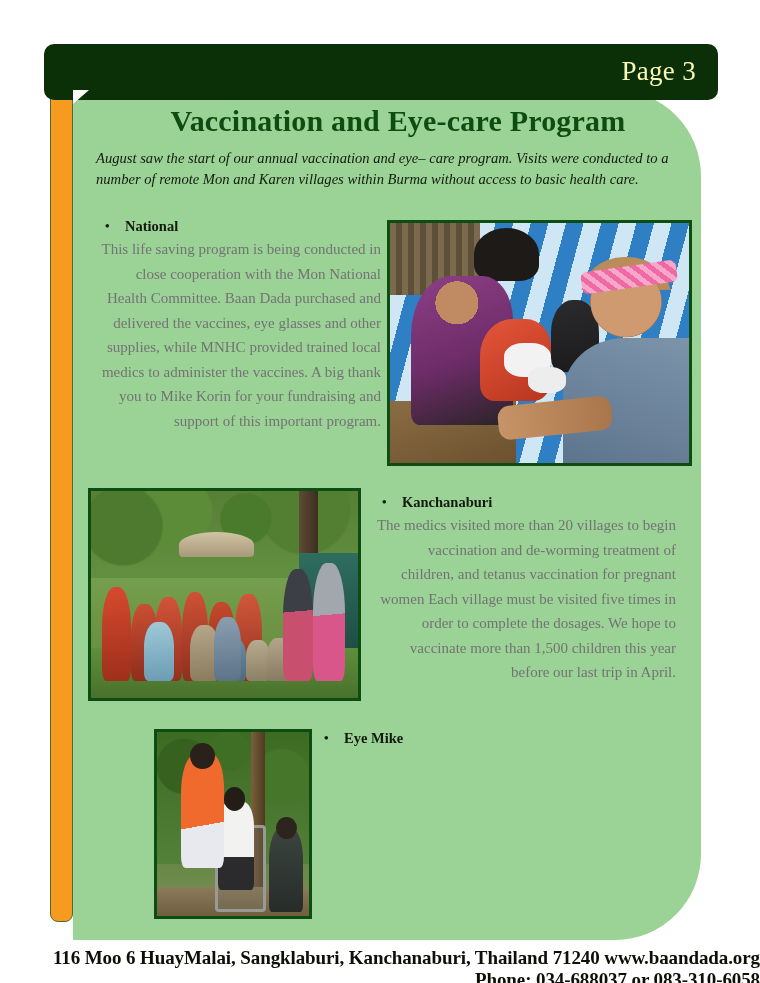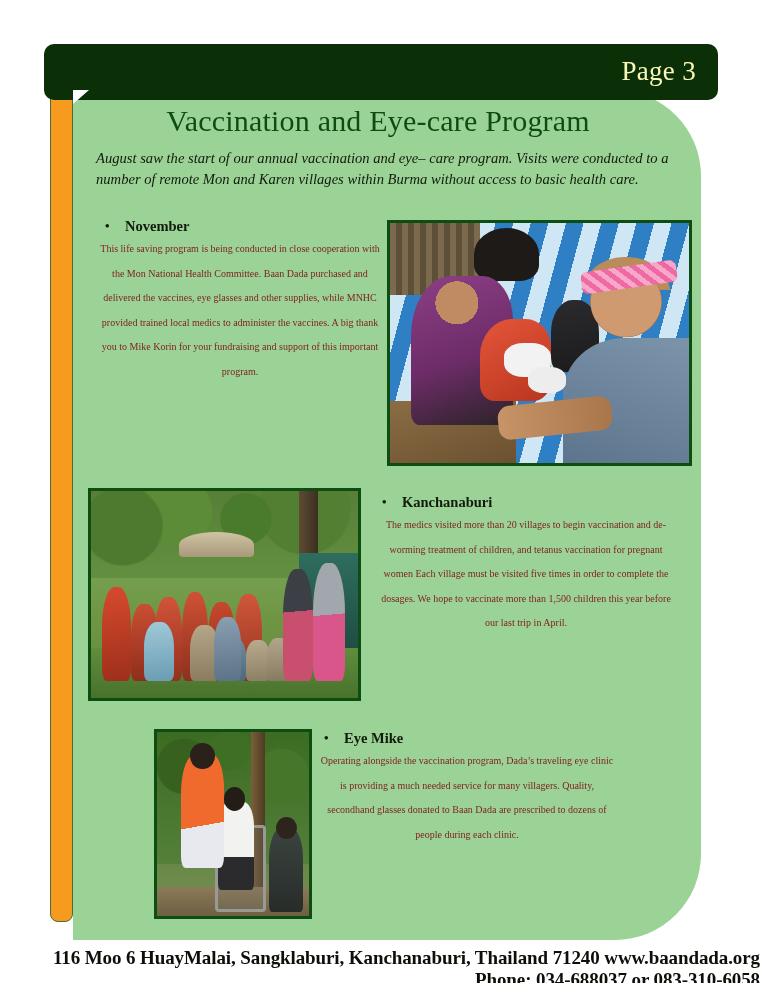--- a/index.html
+++ b/index.html
@@ -79,25 +79,26 @@
     clip-path: polygon(0 0, 100% 0, 0 100%);
   }
 
   
   #title {
     position: absolute;
     left: 73px; top: 104px;
     width: 610px;
     text-align: center;
     font-size: 30px;
-    font-weight: normal;
+    font-weight: bold;
     color: #0e4d12;
     font-family: "Liberation Serif", "DejaVu Serif", serif;
     z-index: 6;
     letter-spacing: .2px;
+    padding-left: 20px;
   }
 
   
   #intro {
     position: absolute;
     left: 96px; top: 148px;
     width: 604px;
     font-size: 14.6px;
     font-style: italic;
     color: #111a0c;
@@ -114,25 +115,25 @@
     padding-left: 26px;
     position: relative;
   }
   .section-heading .bullet {
     position: absolute;
     left: 6px; top: -1px;
     font-size: 13px;
     line-height: 17px;
   }
   .body-text {
-    font-size: 10px;
-    color: #7f1d1d;
+    font-size: 15px;
+    color: #737373;
     line-height: 24.5px;
     margin: 0;
-    text-align: center;
+    text-align: right;
   }
 
   
   #program-block {
     position: absolute;
     left: 99px; top: 218px;
     width: 282px;
     z-index: 6;
   }
 
@@ -363,39 +364,38 @@
 
   <div id="panel-notch"></div>
 
   <div id="title">Vaccination and Eye-care Program</div>
 
   <div id="intro">August saw the start of our annual vaccination and eye– care program.  Visits were conducted to a number of remote Mon and Karen villages within Burma without access to basic health care.</div>
 
   <div id="program-block">
     <div class="section-heading">
       <span class="bullet">•</span>
-      <span>November</span>
+      <span>National</span>
     </div>
     <p class="body-text">This life saving program is being conducted in close cooperation with the Mon National Health Committee. Baan Dada purchased and delivered the vaccines, eye glasses and other supplies, while MNHC provided trained local medics to administer the vaccines.  A big thank you to Mike Korin for your fundraising and support of this important program.</p>
   </div>
 
   <div id="vaccinations-block">
     <div class="section-heading">
       <span class="bullet">•</span>
       <span>Kanchanaburi</span>
     </div>
     <p class="body-text">The medics visited more than 20 villages to begin vaccination and de-worming treatment of children, and tetanus vaccination for pregnant women   Each village must be visited five times in order to complete the dosages. We hope to vaccinate more than 1,500 children this year before our last trip in April.</p>
   </div>
 
   <div id="eyecare-block">
     <div class="section-heading">
       <span class="bullet">•</span>
       <span>Eye Mike</span>
     </div>
-    <p class="body-text">Operating alongside the vaccination program, Dada’s traveling eye clinic is providing a much needed service for many villagers.  Quality, secondhand glasses donated  to Baan Dada are prescribed to dozens of people during each clinic.</p>
   </div>
 
   <div class="photo" id="photo-vaccination">
     <div class="scene">
       <div class="p1-wall"></div>
       <div class="p1-ground"></div>
       <div class="p1-headtop"></div>
       <div class="p1-woman"></div>
       <div class="p1-child"></div>
       <div class="p1-sidekid"></div>

